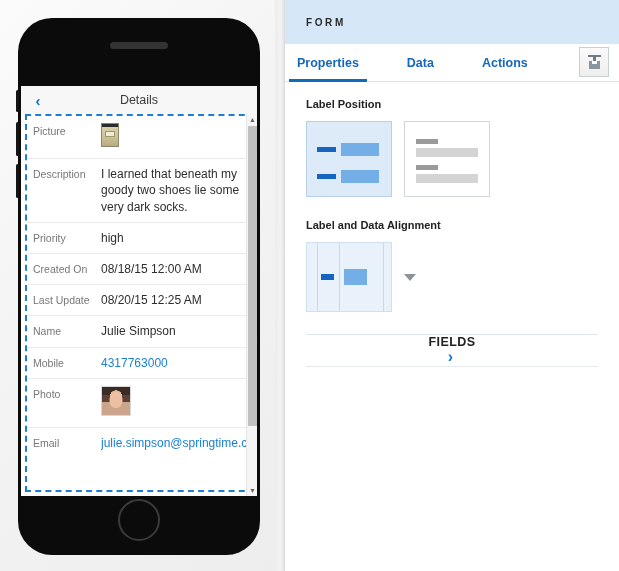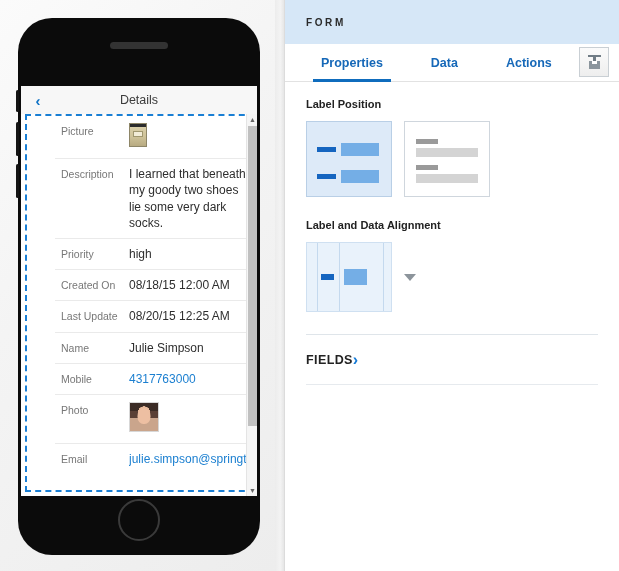--- a/index.html
+++ b/index.html
@@ -112,21 +112,20 @@
   }
   .rows {
     position: relative;
   }
   .frow {
     display: flex;
     align-items: flex-start;
     border-bottom: 1px solid #eaeaea;
     padding: 7px 4px 7px 6px;
     min-height: 30px;
-    margin-left: 28px;
   }
   .frow:last-child { border-bottom: none; justify-content: center; }
   .flabel {
     width: 68px;
     flex: 0 0 68px;
     font-size: 10.5px;
     color: #777777;
     padding-top: 2px;
     line-height: 1.3;
   }
@@ -227,21 +226,21 @@
     font-weight: bold;
     letter-spacing: 2.6px;
     color: #2b2b2b;
   }
 
   .tabbar {
     position: relative;
     height: 38px;
     display: flex;
     align-items: flex-start;
-    padding-left: 28px;
+    padding-left: 4px;
     border-bottom: 1px solid #e2e2e2;
     background: #ffffff;
   }
   .tab {
     font-size: 12.5px;
     font-weight: bold;
     color: #1668b8;
     padding: 0 8px;
     height: 38px;
     display: flex;
@@ -372,24 +371,25 @@
     border-left: 6px solid transparent;
     border-right: 6px solid transparent;
     border-top: 7px solid #8c949b;
     cursor: pointer;
   }
 
   .fields-section {
     border-top: 1px solid #dfe5ea;
     border-bottom: 1px solid #e6eaee;
     margin-top: 6px;
-    height: 51px;
+    height: 33px;
     display: flex;
     align-items: center;
     cursor: pointer;
+    flex-direction: column;
   }
   .fields-label {
     font-size: 12.5px;
     font-weight: bold;
     color: #222222;
     letter-spacing: 0.4px;
   }
   .fields-chevron {
     color: #1379d6;
     font-size: 16px;

